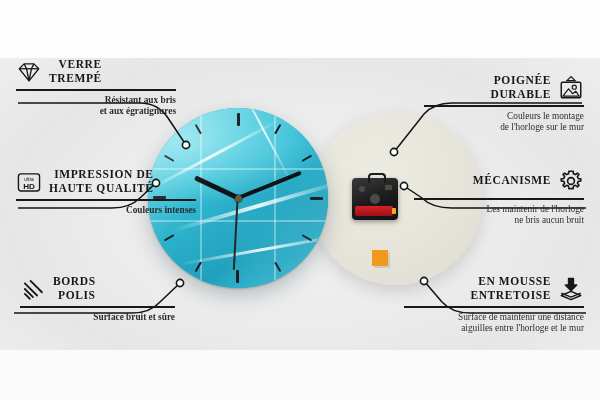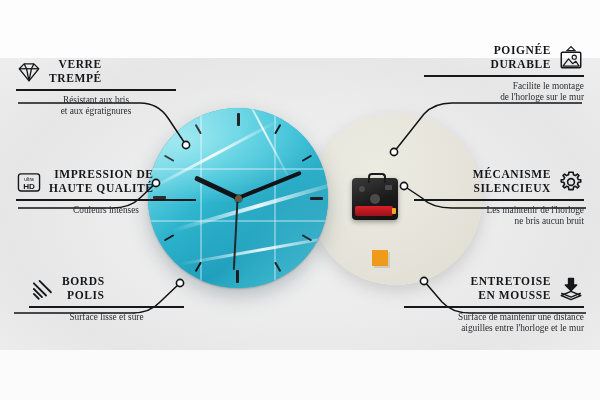--- a/index.html
+++ b/index.html
@@ -67,21 +67,21 @@
     box-shadow:2px 2px 0 rgba(0,0,0,.10);}
 
   
   .callout{position:absolute;width:200px;}
   .callout .head{display:flex;align-items:center;gap:7px;}
   .callout .title{font-weight:bold;font-size:11.5px;letter-spacing:.6px;color:#15171a;line-height:13.5px;text-transform:uppercase;}
   .rule{height:1.6px;background:#16181b;margin:4px 0 4px;}
   .desc{font-size:9.3px;line-height:11.4px;color:#2a2d31;}
   .left .head{justify-content:flex-start;}
   .left .title{text-align:right;}
-  .left .desc{text-align:center;}
+  .left .desc{text-align:right;font-weight:bold;}
   .right .head{justify-content:flex-end;}
   .right .title{text-align:right;}
   .right .desc{text-align:right;}
   .ico{width:26px;height:26px;flex:0 0 26px;display:block;}
 
   svg.conn{position:absolute;left:0;top:0;width:600px;height:400px;pointer-events:none;}
 </style>
 </head>
 <body>
 
@@ -204,80 +204,79 @@
       </svg>
       <div>
         <div class="title">IMPRESSION DE</div>
         <div class="title">HAUTE QUALITÉ</div>
       </div>
     </div>
     <div class="rule"></div>
     <div class="desc">Couleurs intenses</div>
   </div>
 
-  <div class="callout left" style="left:29px;top:275px;width:155px;">
+  <div class="callout left" style="left:20px;top:275px;width:155px;">
     <div class="head">
       <svg class="ico" viewBox="0 0 32 32">
         <g stroke="#15171a" stroke-width="2.2" stroke-linecap="round">
           <path d="M6,9 L21,24"></path>
             <path d="M6,16 L16,26"></path>
             <path d="M6,22 L12,28"></path>
           <path d="M13,6 L27,20"></path>
         </g>
       </svg>
       <div>
         <div class="title">BORDS</div>
         <div class="title">POLIS</div>
       </div>
     </div>
     <div class="rule"></div>
-    <div class="desc">Surface lisse et sûre</div>
-  </div>
-
-  <div class="callout right" style="left:424px;top:44px;width:160px;">
+    <div class="desc">Surface bruit et sûre</div>
+  </div>
+
+  <div class="callout right" style="left:424px;top:74px;width:160px;">
     <div class="head">
       <div>
         <div class="title">POIGNÉE</div>
         <div class="title">DURABLE</div>
       </div>
       <svg class="ico" viewBox="0 0 32 32">
         <path d="M16,2 L11,7 L21,7 Z" fill="none" stroke="#15171a" stroke-width="1.5"></path>
         <rect x="4" y="9" width="24" height="19" rx="1.5" fill="none" stroke="#15171a" stroke-width="1.8"></rect>
         <circle cx="20" cy="15" r="2.6" fill="none" stroke="#15171a" stroke-width="1.4"></circle>
         <path d="M6,26 L13,17 L18,23 L22,20 L26,26 Z" fill="none" stroke="#15171a" stroke-width="1.5" stroke-linejoin="round"></path>
       </svg>
     </div>
     <div class="rule"></div>
-    <div class="desc">Facilite le montage</div>
+    <div class="desc">Couleurs le montage</div>
     <div class="desc">de l'horloge sur le mur</div>
   </div>
 
   <div class="callout right" style="left:414px;top:168px;width:170px;">
     <div class="head">
       <div>
         <div class="title">MÉCANISME</div>
-        <div class="title">SILENCIEUX</div>
       </div>
       <svg class="ico" viewBox="0 0 32 32">
         <g fill="none" stroke="#15171a" stroke-width="2" stroke-linejoin="round">
           <path d="M16,4 l2.6,0 0.5,3.1 2.3,1 2.5,-1.9 1.9,1.9 -1.9,2.5 1,2.3 3.1,0.5 0,2.6 -3.1,0.5 -1,2.3 1.9,2.5 -1.9,1.9 -2.5,-1.9 -2.3,1 -0.5,3.1 -2.6,0 -2.6,0 -0.5,-3.1 -2.3,-1 -2.5,1.9 -1.9,-1.9 1.9,-2.5 -1,-2.3 -3.1,-0.5 0,-2.6 3.1,-0.5 1,-2.3 -1.9,-2.5 1.9,-1.9 2.5,1.9 2.3,-1 0.5,-3.1 z"></path>
           <circle cx="16" cy="16" r="4.2"></circle>
         </g>
       </svg>
     </div>
     <div class="rule"></div>
     <div class="desc">Les maintenir de l'horloge</div>
     <div class="desc">ne bris aucun bruit</div>
   </div>
 
   <div class="callout right" style="left:404px;top:275px;width:180px;">
     <div class="head">
       <div>
+        <div class="title">EN MOUSSE</div>
         <div class="title">ENTRETOISE</div>
-        <div class="title">EN MOUSSE</div>
       </div>
       <svg class="ico" viewBox="0 0 32 32">
         <g fill="none" stroke="#15171a" stroke-width="1.8" stroke-linejoin="round">
           <path d="M13,3 l6,0 0,8 4,0 -7,7 -7,-7 4,0 z" fill="#15171a"></path>
           <path d="M16,19 L28,24 L16,29 L4,24 Z"></path>
           <path d="M4,21 L16,26 L28,21"></path>
         </g>
       </svg>
     </div>
     <div class="rule"></div>

